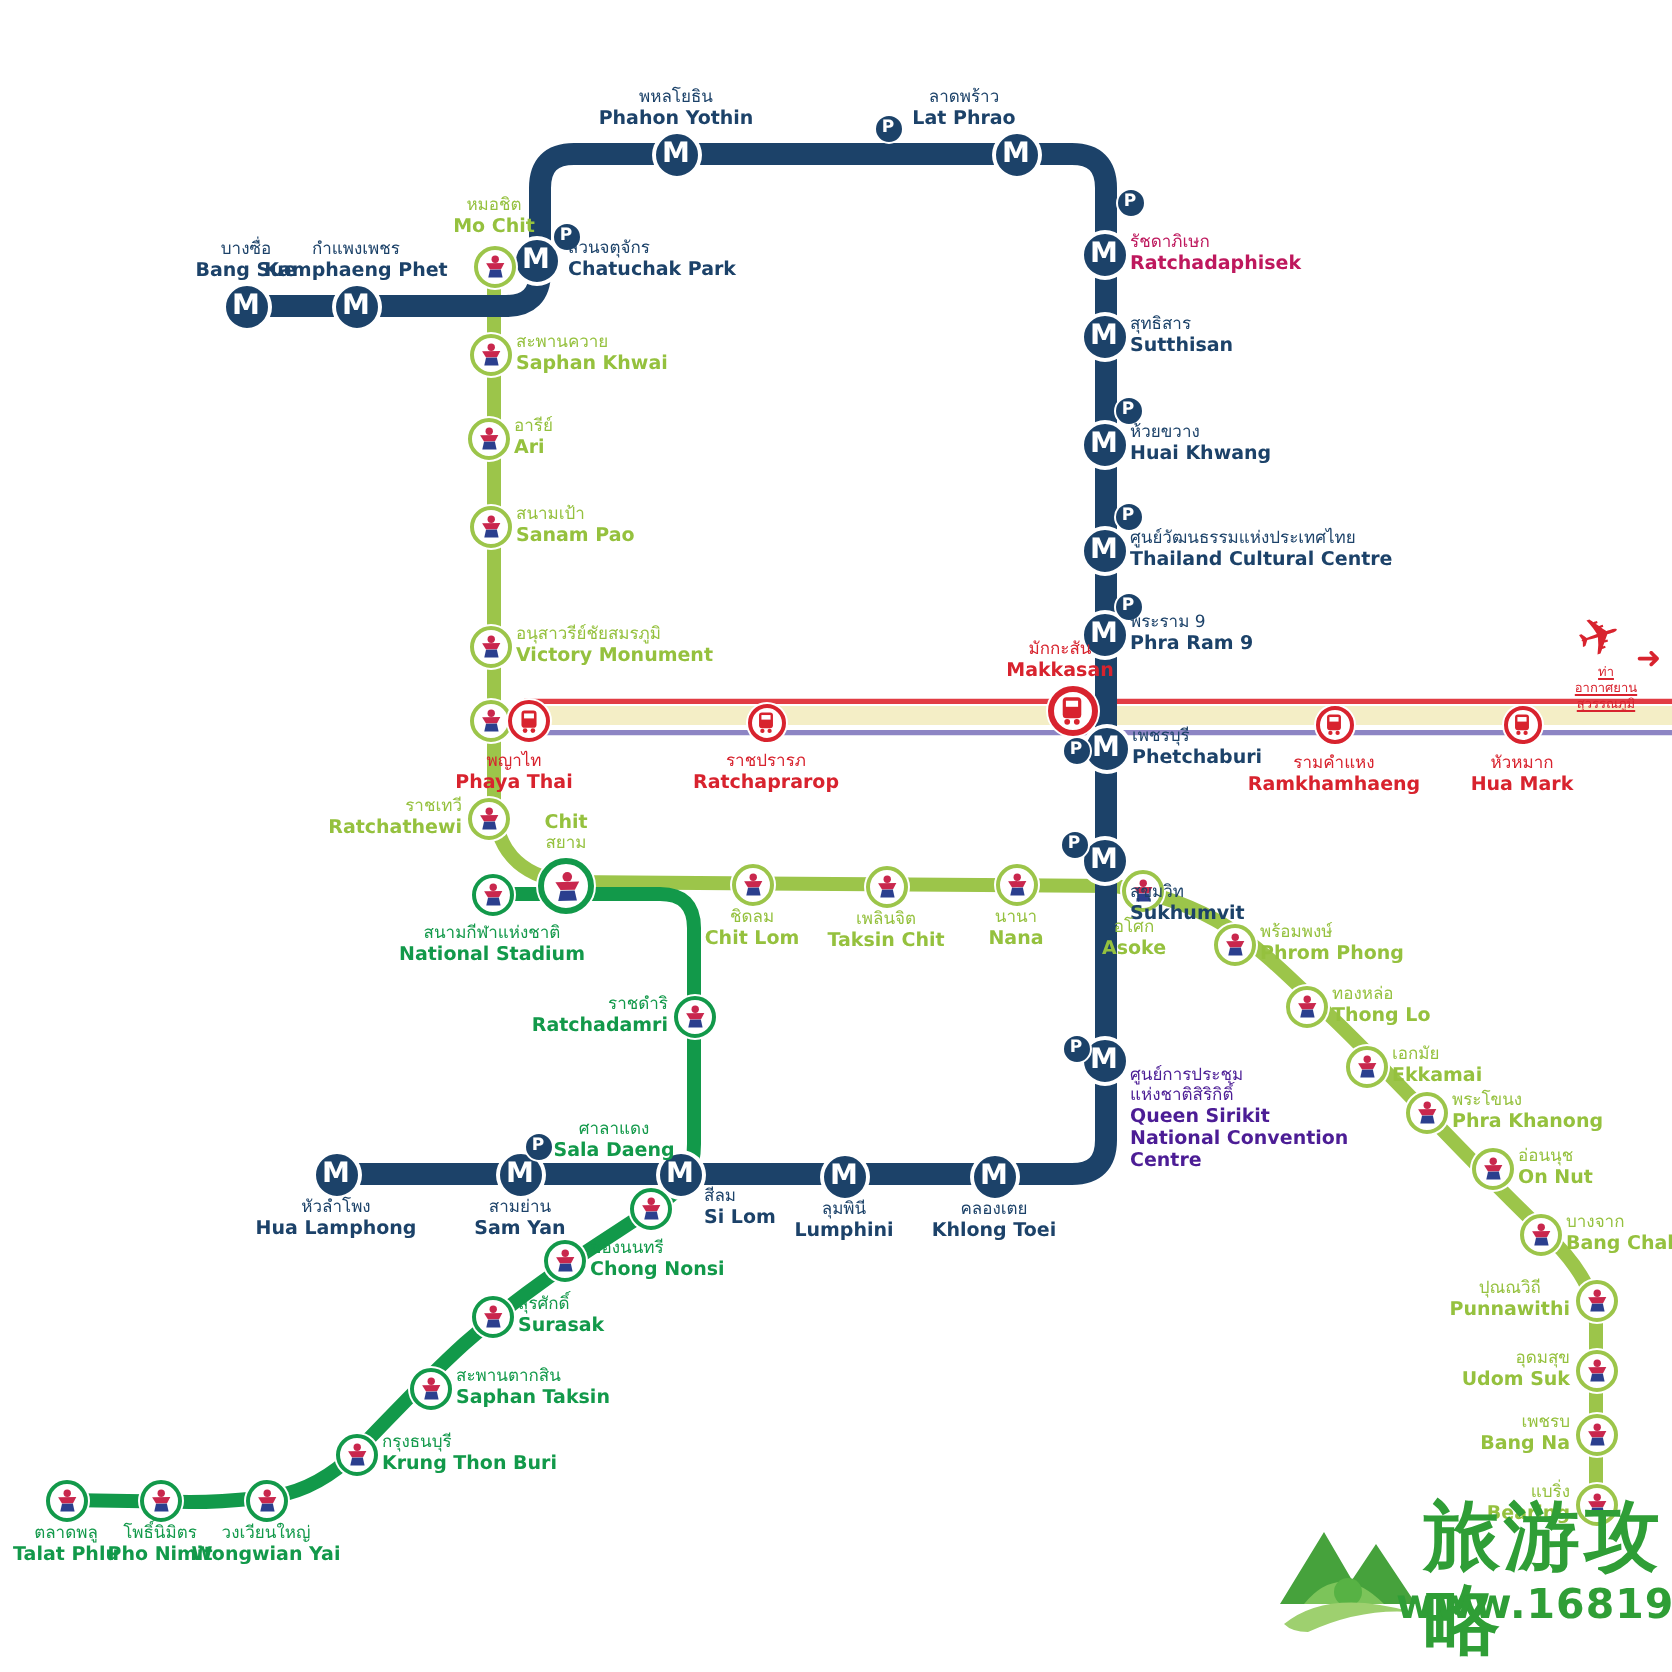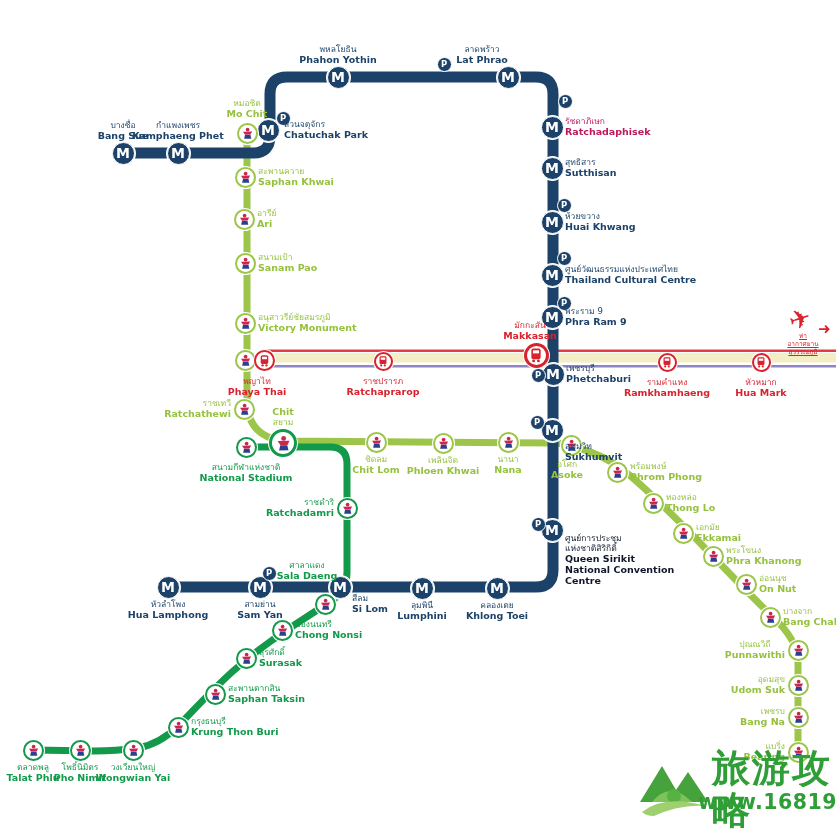--- a/index.html
+++ b/index.html
@@ -103,21 +103,21 @@
       <div class="lbl" style="color: rgb(28, 66, 105); left: 566px; top: 374px; transform: translateY(-50%);">
         <div>เพชรบุรี</div>
         <div class="b">Phetchaburi</div>
       </div>
       <div class="st mrt" style="left: 540.5px; top: 418.5px; width: 23px; height: 23px; background: rgb(28, 66, 105); font-size: 14px;">M</div>
       <div class="lbl" style="color: rgb(28, 66, 105); left: 565px; top: 420px; transform: translateY(-50%); margin-top: 32px;">
         <div>สุขุมวิท</div>
         <div class="b">Sukhumvit</div>
       </div>
       <div class="st mrt" style="left: 540.5px; top: 518.5px; width: 23px; height: 23px; background: rgb(28, 66, 105); font-size: 14px;">M</div>
-      <div class="lbl wrap" style="color: #0f172a; left: 565px; top: 560px; transform: translateY(-50%); width: 120px;">
+      <div class="lbl wrap" style="color: #4c1d95; left: 565px; top: 560px; transform: translateY(-50%); width: 120px;">
         <div>ศูนย์การประชุม</div>
         <div>แห่งชาติสิริกิติ์</div>
         <div class="b">Queen Sirikit</div>
         <div class="b">National Convention</div>
         <div class="b">Centre</div>
       </div>
       <div class="st mrt" style="left: 485.5px; top: 576.5px; width: 23px; height: 23px; background: rgb(28, 66, 105); font-size: 14px;">M</div>
       <div class="lbl" style="color: rgb(28, 66, 105); left: 497px; top: 600px; transform: translate(-50%, 0px); text-align: center;">
         <div>คลองเตย</div>
         <div class="b">Khlong Toei</div>
@@ -251,21 +251,21 @@
       </div>
       <div class="st bts" style="left: 432.5px; top: 432.5px; width: 21px; height: 21px; border: 2.5px solid rgb(156, 197, 74);">
         <svg width="13" height="13" viewBox="0 0 12 12">
   <circle cx="6.1" cy="2.4" r="1.7" fill="#c9274d"></circle>
   <path d="M1.9 4.3 L10.3 4.1 L8.8 7 L3.7 7.1 Z" fill="#c9274d"></path>
   <path d="M3.7 7.3 L8.7 7.2 L9.5 10.8 L2.9 10.9 Z" fill="#2b3f8e"></path>
         </svg>
       </div>
       <div class="lbl" style="color: rgb(149, 193, 62); left: 443px; top: 455px; transform: translate(-50%, 0px); text-align: center;">
         <div>เพลินจิต</div>
-        <div class="b">Phloen Khwai</div>
+        <div class="b">Taksin Chit</div>
       </div>
       <div class="st bts" style="left: 497.5px; top: 431.5px; width: 21px; height: 21px; border: 2.5px solid rgb(156, 197, 74);">
         <svg width="13" height="13" viewBox="0 0 12 12">
   <circle cx="6.1" cy="2.4" r="1.7" fill="#c9274d"></circle>
   <path d="M1.9 4.3 L10.3 4.1 L8.8 7 L3.7 7.1 Z" fill="#c9274d"></path>
   <path d="M3.7 7.3 L8.7 7.2 L9.5 10.8 L2.9 10.9 Z" fill="#2b3f8e"></path>
         </svg>
       </div>
       <div class="lbl" style="color: rgb(149, 193, 62); left: 508px; top: 454px; transform: translate(-50%, 0px); text-align: center;">
         <div>นานา</div>

